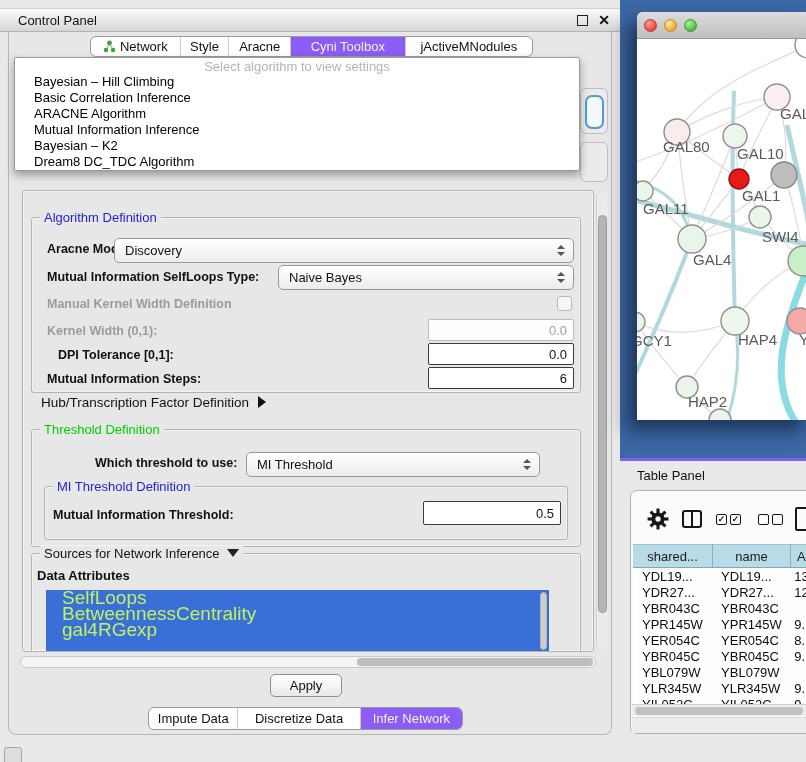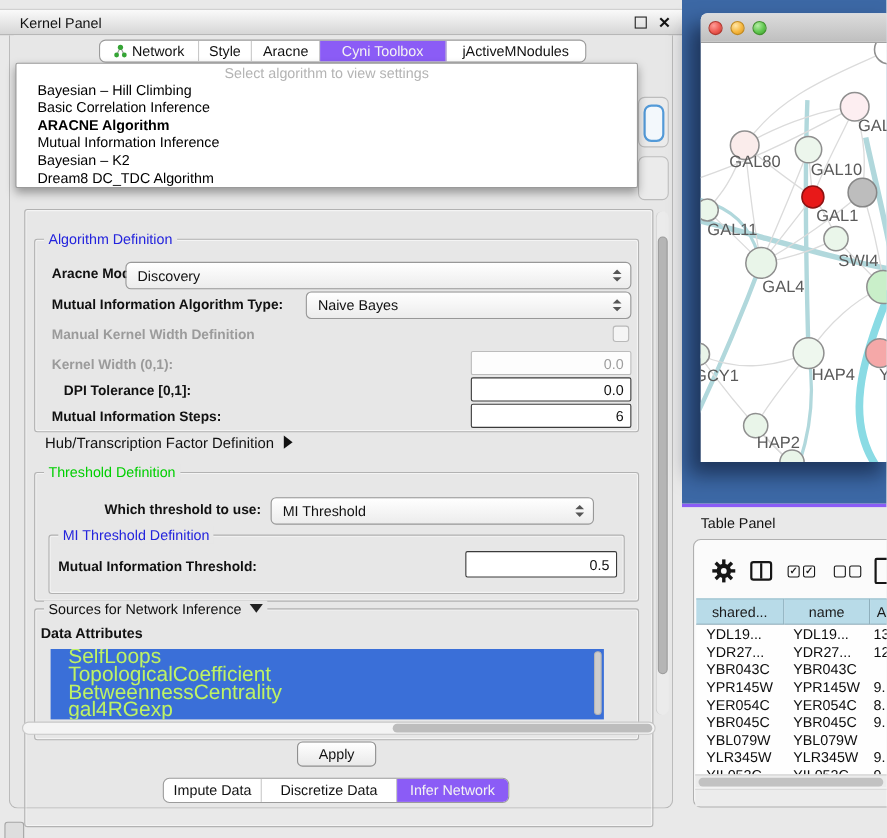--- a/index.html
+++ b/index.html
@@ -14,21 +14,21 @@
   .cp-body{left:8px;top:32px;width:604px;height:703px;background:#e7e7e7;border:1px solid #b6b6b6;border-top:none;border-radius:0 0 8px 8px}
   
   .segbar{display:flex;background:#fff;border:1px solid #9b9b9b;border-radius:6px;overflow:hidden}
   .seg{display:flex;align-items:center;justify-content:center;border-right:1px solid #c9c9c9;font-size:13px;color:#111;white-space:nowrap}
   .seg:last-child{border-right:none}
   .seg.active{background:#8b5cf6;color:#f3f3f3}
   
   .dropdown{left:14px;top:57px;width:566px;height:114px;background:#fff;border:1px solid #9a9a9a;border-radius:2px;box-shadow:0 4px 9px rgba(0,0,0,.35);z-index:20;padding-top:1px}
   .dd-placeholder{text-align:center;color:#b4b4b4;font-size:13px;height:15px;line-height:15px}
   .dd-item{padding-left:19px;height:16px;line-height:16px;font-size:13px;color:#000}
-  .dd-item.bold{font-weight:bold}
+  .dd-item.bold{font-weight:normal}
   
   .frag-box{background:#ebebeb;border:1px solid #bdbdbd;border-radius:6px;z-index:5}
   .frag-blue-btn{border:2px solid #539ad8;border-radius:7px;background:#f3f8fc}
   
   .group{border:1px solid #b2b2b2;border-radius:3px;box-shadow:inset 0 0 0 1px rgba(255,255,255,.55)}
   .group-label{position:absolute;top:-8px;left:8px;background:#e7e7e7;padding:0 4px;font-size:13px;white-space:nowrap}
   .blue{color:#2323dd}
   .green{color:#00cf00}
   .lbl{font-weight:bold;font-size:12.5px;white-space:nowrap}
   .lbl.gray{color:#9b9b9b}
@@ -71,21 +71,21 @@
   .tcell.c0{width:80px;padding-left:9px}
   .tcell.c1{width:78px;padding-left:9px}
   .tcell.c2{width:18px;padding-left:5px}
   .hscroll-track{background:#ececec;border-top:1px solid #d0d0d0}
   .hscroll-thumb{background:#c2c2c2;border-radius:5px}
 </style>
 </head>
 <body>
 
 <div class="abs cp-titlebar">
-  <span class="cp-title">Kernel Panel</span>
+  <span class="cp-title">Control Panel</span>
   <span class="float-icon"></span>
   <span class="close-icon">✕</span>
 </div>
 
 <div class="abs cp-body"></div>
 
 <div class="abs segbar" style="left:90px;top:36px;width:443px;height:21px;z-index:10">
   <div class="seg" style="width:90px">
     <svg width="13" height="13" viewBox="0 0 13 13" style="margin-right:4px">
       <line x1="6.5" y1="3" x2="3" y2="10" stroke="#999" stroke-width="1"></line>
@@ -118,33 +118,33 @@
 <div class="abs dropdown">
   <div class="dd-placeholder">Select algorithm to view settings</div>
   <div class="dd-item">Bayesian – Hill Climbing</div>
   <div class="dd-item">Basic Correlation Inference</div>
   <div class="dd-item bold">ARACNE Algorithm</div>
   <div class="dd-item">Mutual Information Inference</div>
   <div class="dd-item">Bayesian – K2</div>
   <div class="dd-item">Dream8 DC_TDC Algorithm</div>
 </div>
 
-<div class="abs group" style="left:22px;top:190px;width:572px;height:562px;overflow:hidden">
+<div class="abs group" style="left:22px;top:190px;width:572px;height:462px;overflow:hidden">
 
   <div class="abs group" style="left:8px;top:26px;width:550px;height:176px">
     <span class="group-label blue">Algorithm Definition</span>
     <span class="abs lbl" style="left:15px;top:24px">Aracne Mode:</span>
     <div class="abs combo" style="left:82px;top:20px;width:460px;height:25px">
       <span>Discovery</span>
       <span class="spinner">
           <span class="spin-up"></span>
           <span class="spin-dn"></span>
         </span>
     </div>
-    <span class="abs lbl" style="left:15px;top:52px">Mutual Information Algorithm Type:</span>
+    <span class="abs lbl" style="left:15px;top:52px">Mutual Information SelfLoops Type:</span>
     <div class="abs combo" style="left:246px;top:47px;width:296px;height:25px">
       <span>Naive Bayes</span>
       <span class="spinner">
           <span class="spin-up"></span>
           <span class="spin-dn"></span>
         </span>
     </div>
     <span class="abs lbl gray" style="left:15px;top:79px">Manual Kernel Width Definition</span>
     <div class="abs checkbox" style="left:525px;top:78px;width:15px;height:15px"></div>
     <span class="abs lbl gray" style="left:15px;top:106px">Kernel Width (0,1):</span>
@@ -182,21 +182,20 @@
           <span>0.5</span>
         </div>
     </div>
   </div>
 
   <div class="abs group" style="left:8px;top:362px;width:550px;height:120px">
     <span class="group-label"><span>Sources for Network Inference</span><span class="tri-down"></span></span>
     <span class="abs lbl" style="left:5px;top:14px;font-size:13px">Data Attributes</span>
     <div class="abs attr-list" style="left:14px;top:36px;width:503px;height:64px">
       <div class="attr-item">SelfLoops</div>
-      <div class="attr-item">TopologicalCoefficient</div>
       <div class="attr-item">BetweennessCentrality</div>
       <div class="attr-item">gal4RGexp</div>
       <div class="abs vscroll-thumb" style="right:2px;top:2px;width:7px;height:58px;background:#cdcdcd;border-color:#b5b5b5"></div>
     </div>
   </div>
 </div>
 
 <div class="abs vscroll-track" style="left:596px;top:192px;width:12px;height:458px">
   <div class="abs vscroll-thumb" style="left:1px;top:23px;width:9px;height:398px"></div>
 </div>

